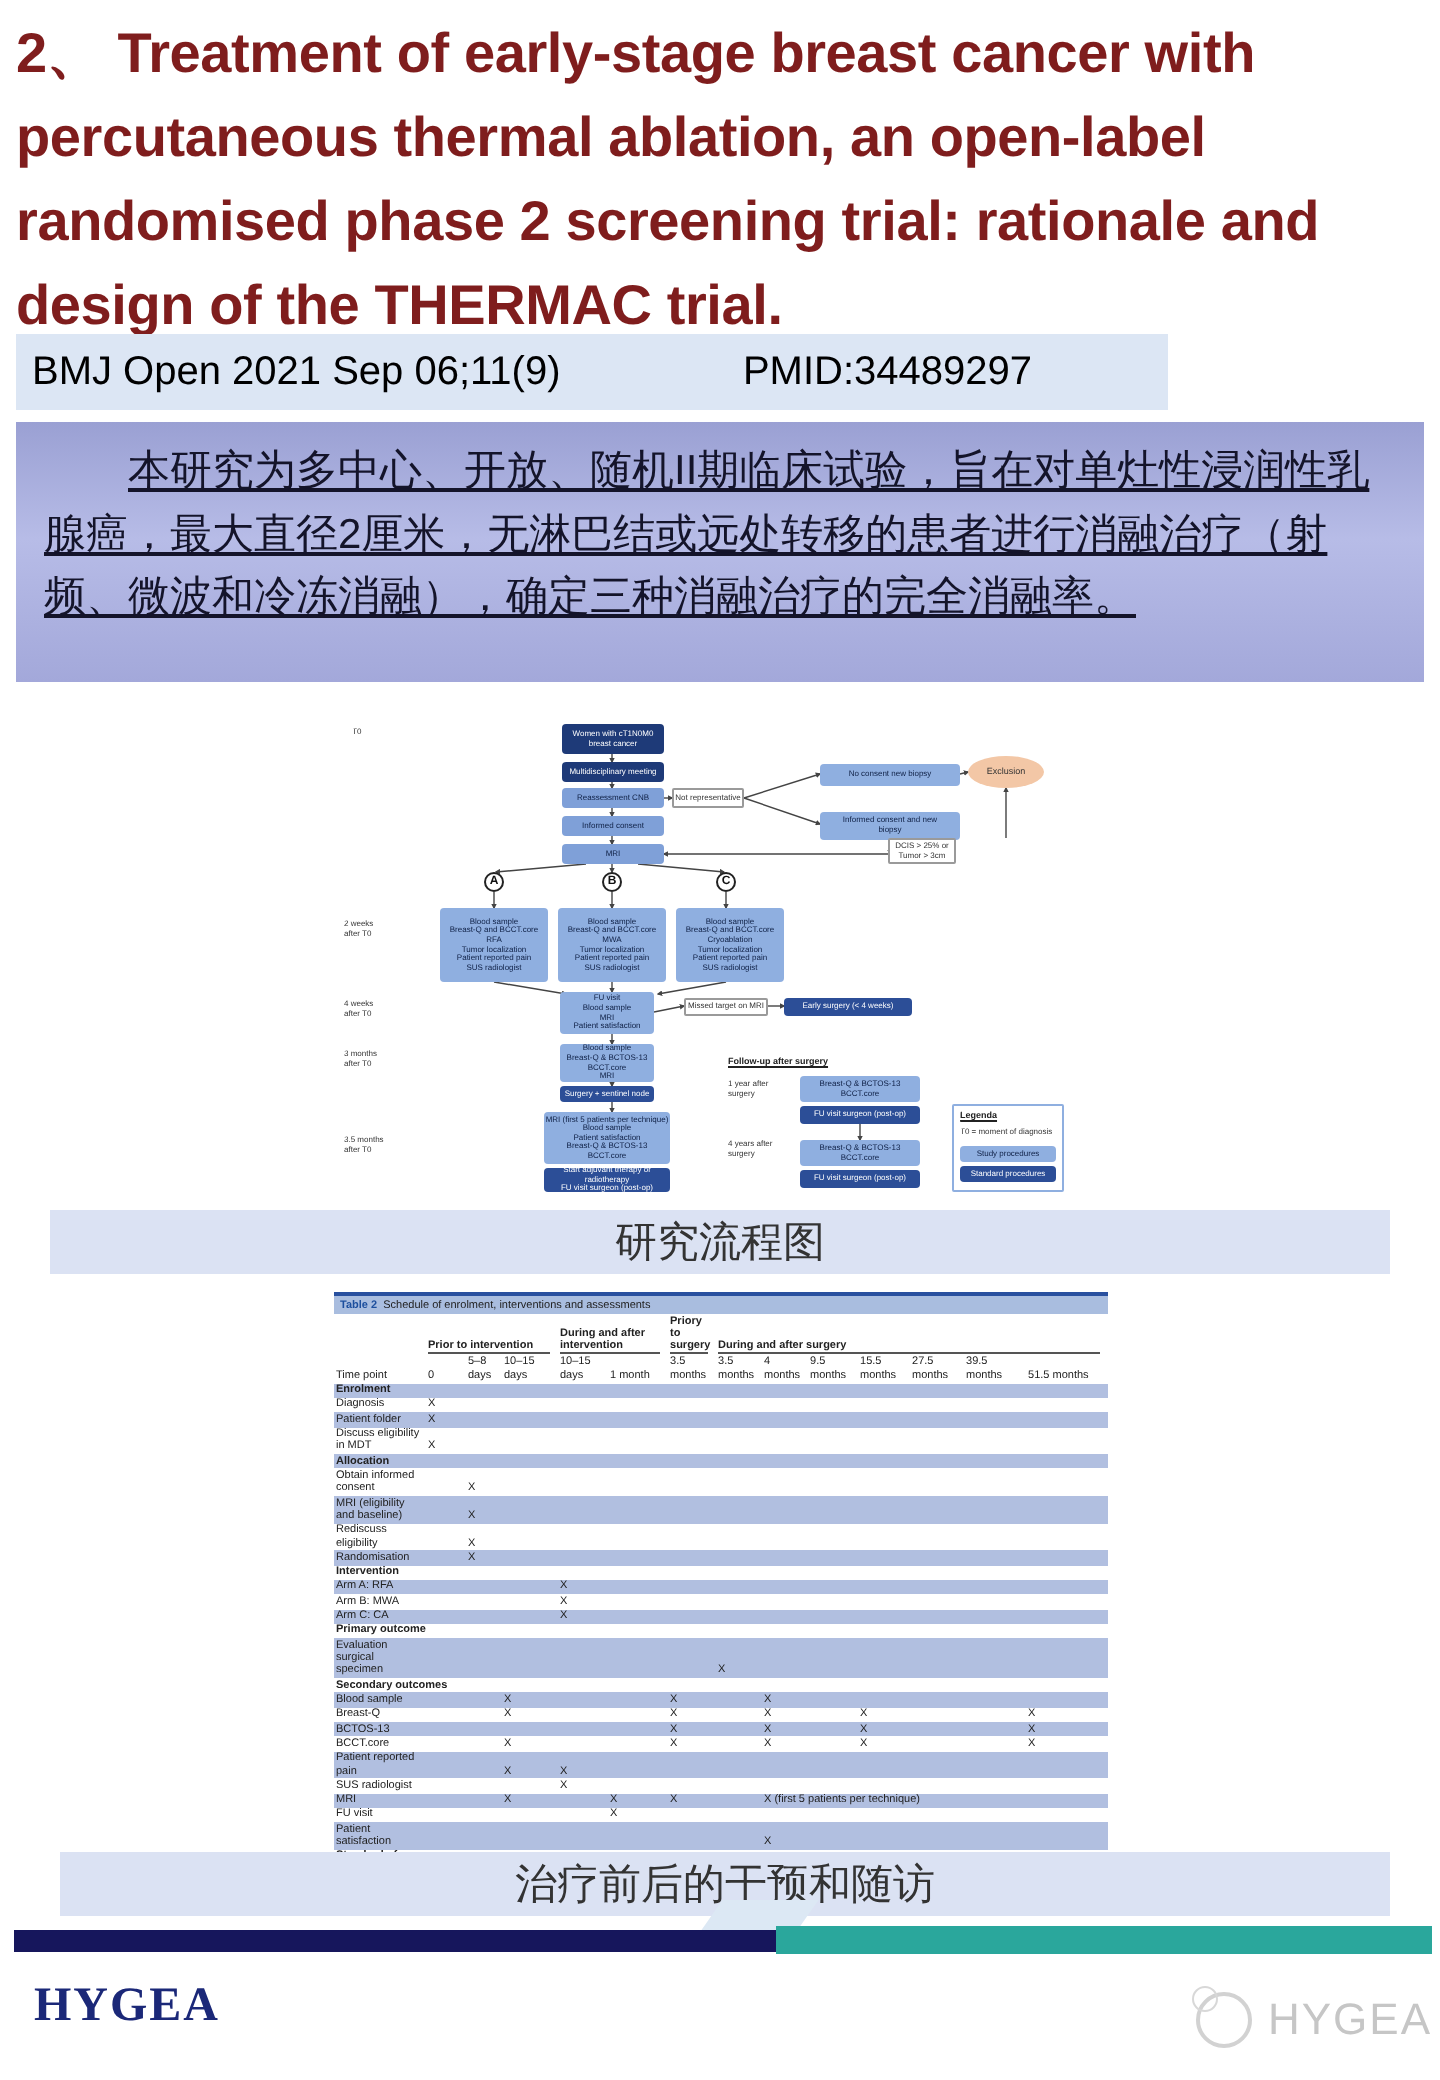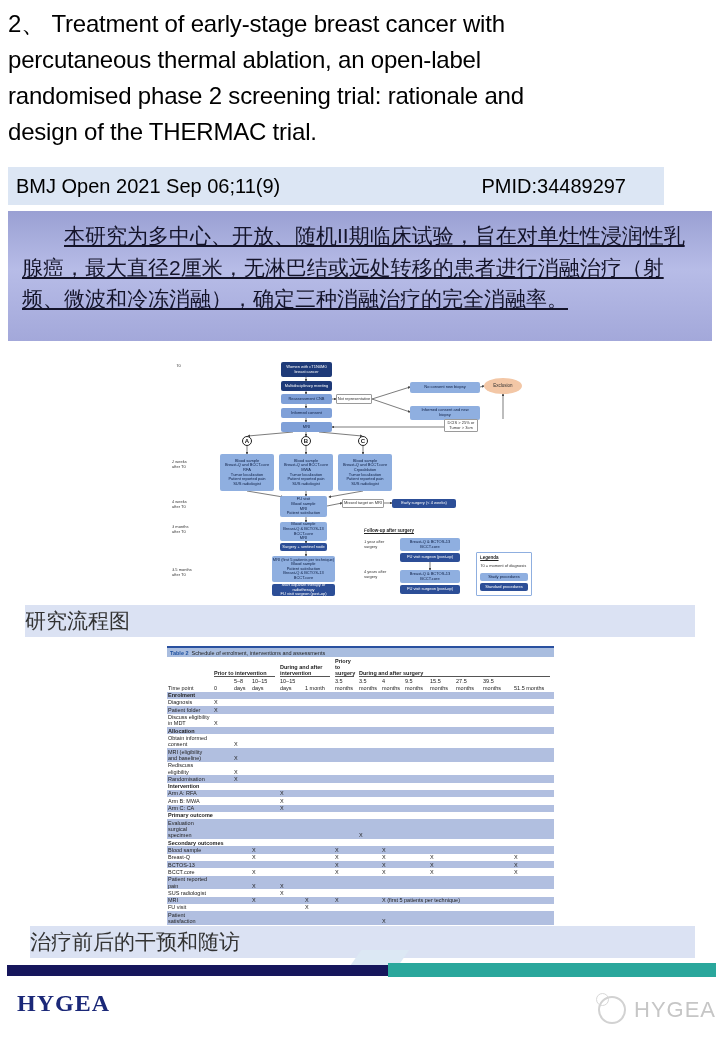--- a/index.html
+++ b/index.html
@@ -1,27 +1,27 @@
 <!DOCTYPE html>
 <html><head>
 <meta charset="utf-8">
 <style>
   html,body{margin:0;padding:0;}
   body{width:720px;height:1040px;position:relative;background:#ffffff;
        font-family:"Liberation Sans","DejaVu Sans",sans-serif;overflow:hidden;}
 
   
-  #title{position:absolute;left:8px;top:6px;width:706px;font-size:24px;font-weight:normal;
-         color:#000000;line-height:1.5;white-space:pre-line;letter-spacing:-0.2px;}
+  #title{position:absolute;left:8px;top:6px;width:706px;font-size:28px;font-weight:bold;
+         color:#7f1d1d;line-height:1.5;white-space:pre-line;letter-spacing:-0.2px;}
 
   
-  #srcbar{position:absolute;left:8px;top:167px;width:656px;height:38px;background:#dce6f4;
+  #srcbar{position:absolute;left:8px;top:167px;width:576px;height:38px;background:#dce6f4;
           display:flex;align-items:center;justify-content:space-between;font-size:20px;color:#000;}
   #srcbar .cit{padding-left:8px;}
-  #srcbar .pmid{padding-right:38px;margin-left:30px;}
+  #srcbar .pmid{padding-right:68px;margin-left:30px;}
 
   
   #abstract{position:absolute;left:8px;top:211px;width:704px;height:130px;
             background:linear-gradient(180deg,#9aa0d3 0%,#b7bce7 45%,#a3a8da 100%);
             box-sizing:border-box;padding:9px 14px 0 14px;font-size:21px;line-height:1.5;
             color:#14142a;text-indent:2em;text-decoration:underline;}
 
   
   #fc{position:absolute;left:168px;top:360px;width:368px;height:242px;}
   #fc-lines{position:absolute;left:0;top:0;}
@@ -35,21 +35,21 @@
   .fn.white{background:#fff;border:0.5px solid #9a9a9a;color:#333;border-radius:1px;}
   .fn.ellipse{background:#f3c7a6;border-radius:50%;color:#333;font-size:4.5px;}
   .fn.circle{background:#fff;border:1px solid #222;border-radius:50%;font-weight:bold;
              font-size:6px;color:#111;}
   .fn.label{background:none;color:#333;justify-content:flex-start;text-align:left;align-items:flex-start;}
   .fn.heading{background:none;color:#222;font-weight:bold;text-decoration:underline;
               justify-content:flex-start;text-align:left;font-size:4.5px;align-items:flex-start;}
   .fn.legendbox{background:#fff;border:1px solid #8fafe0;border-radius:1px;}
 
   
-  .caption{position:absolute;background:#dbe2f3;display:flex;align-items:center;justify-content:flex-start;
+  .caption{position:absolute;background:#dbe2f3;display:flex;align-items:center;justify-content:center;
            font-size:21px;color:#333;}
   #cap1{left:25px;top:605px;width:670px;height:32px;}
   #cap2{left:30px;top:926px;width:665px;height:32px;}
 
   
   #tablewrap{position:absolute;left:167px;top:646px;width:387px;font-size:5.5px;color:#222;}
   .t2title{background:#a9bddf;border-top:2px solid #29509f;padding:1.5px 3px;}
   .t2title b{color:#1d4f9e;}
   #t2{border-collapse:collapse;table-layout:fixed;width:100%;}
   #t2 th,#t2 td{font-weight:normal;text-align:left;vertical-align:bottom;padding:0.5px 1px;

